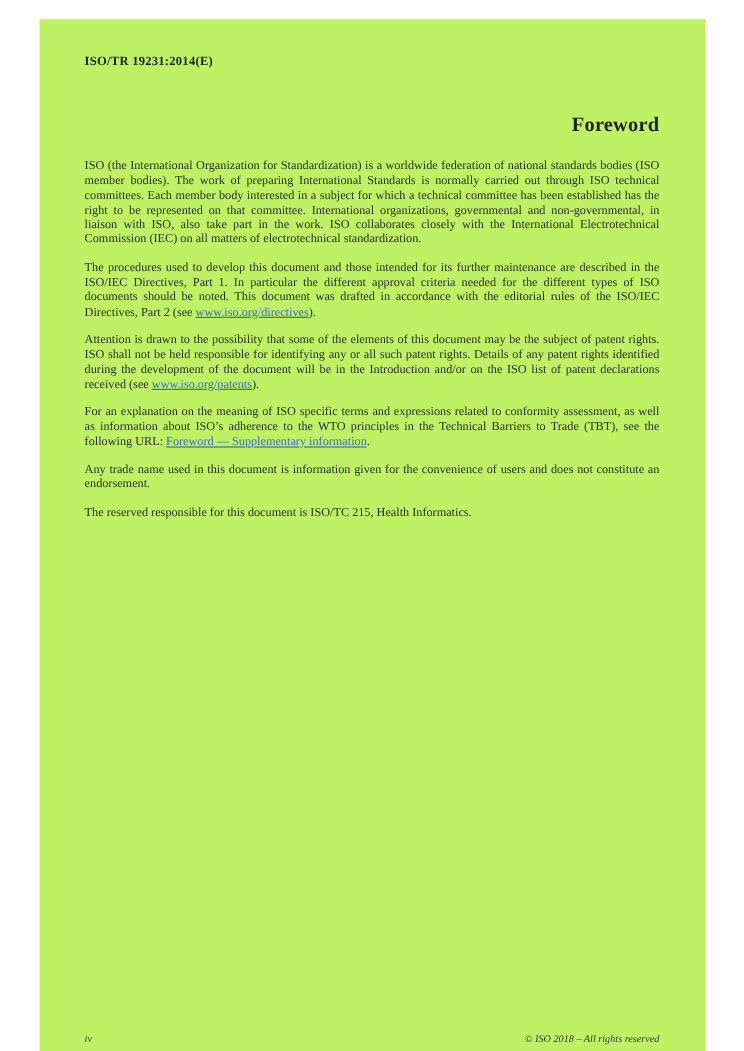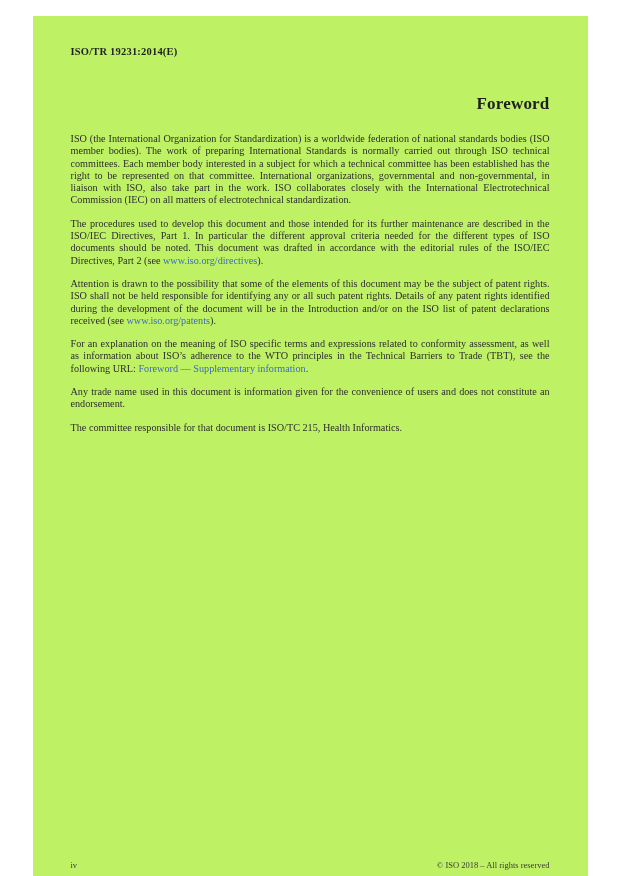--- a/index.html
+++ b/index.html
@@ -30,31 +30,33 @@
   }
   .body-par {
     font-size:10.2px;
     line-height:12.3px;
     text-align:justify;
     margin:0 0 11px 0;
   }
   .body-par.first { margin-top:19px; }
   .doc-link {
     color:#3d6cc0;
+    text-decoration:underline;
     cursor:pointer;
   }
   .italic { }
   .footer {
     position:absolute;
     left:38px; right:38px; bottom:22px;
     display:flex;
     justify-content:space-between;
     align-items:center;
     font-size:8.5px;
     color:#3a3a3a;
+    font-style:italic;
   }
 </style>
 </head>
 <body>
 
 <div class="page">
 
   <div class="running-header">ISO/TR 19231:2014(E)</div>
 
   <h1 class="heading">Foreword</h1>
@@ -73,21 +75,21 @@
 
   <p class="body-par">
     <span>For an explanation on the meaning of ISO specific terms and expressions related to conformity assessment, as well as information about ISO’s adherence to the WTO principles in the Technical Barriers to Trade (TBT), see the following URL: </span><a class="doc-link">Foreword — Supplementary information</a><span>.</span>
   </p>
 
   <p class="body-par">
     <span>Any trade name used in this document is information given for the convenience of users and does not constitute an endorsement.</span>
   </p>
 
   <p class="body-par">
-    <span>The committee responsible for that document is ISO/TC 215, </span><span class="italic">Health Informatics</span><span>.</span>
+    <span>The reserved responsible for this document is ISO/TC 215, </span><span class="italic">Health Informatics</span><span>.</span>
   </p>
 
   <div class="footer">
     <span>iv</span>
     <span>© ISO 2018 – All rights reserved</span>
   </div>
 
 </div>
 
 </body></html>

